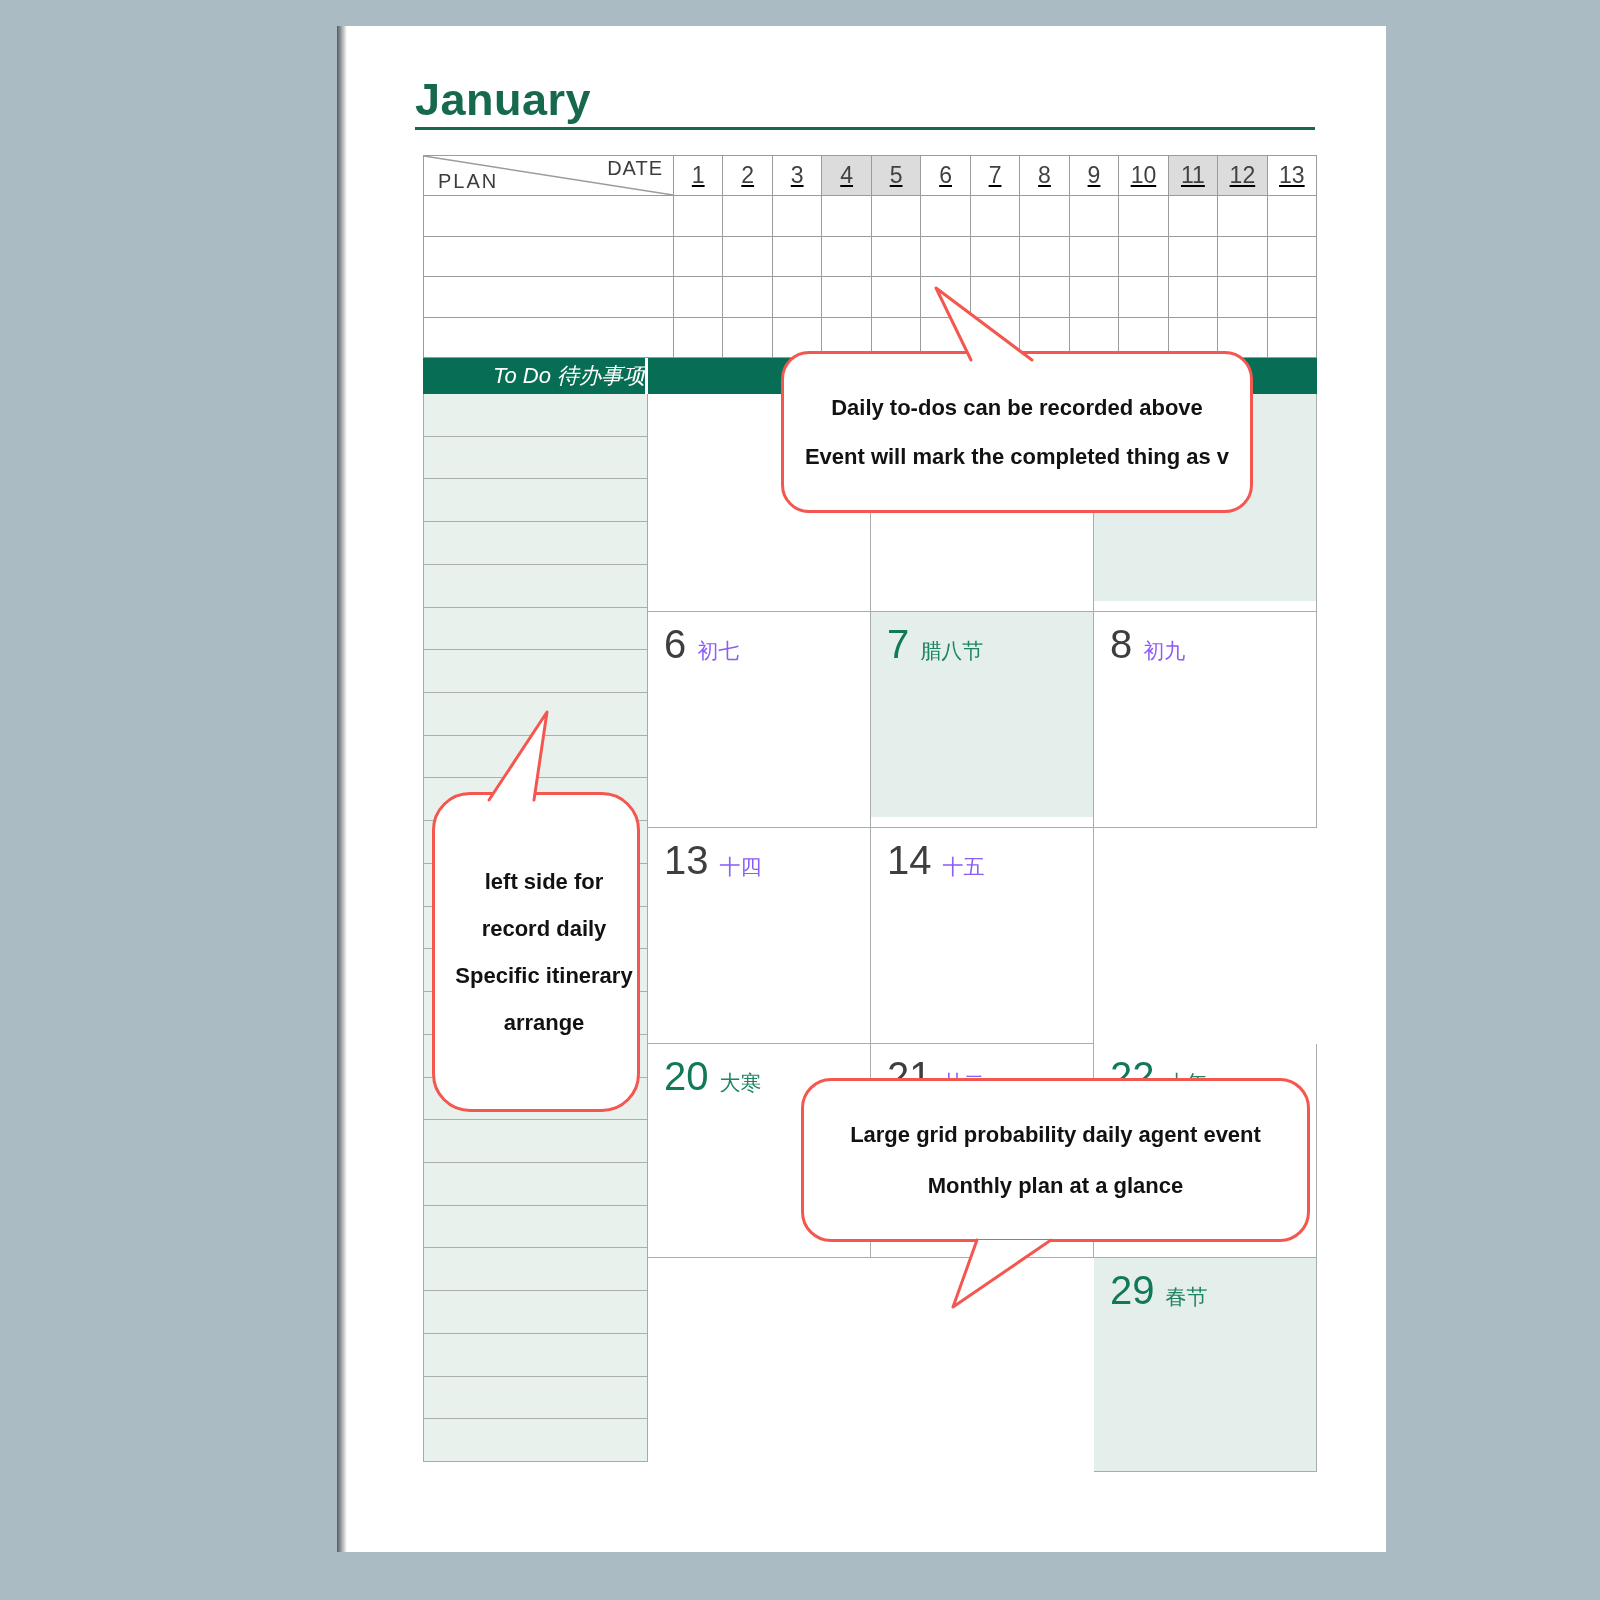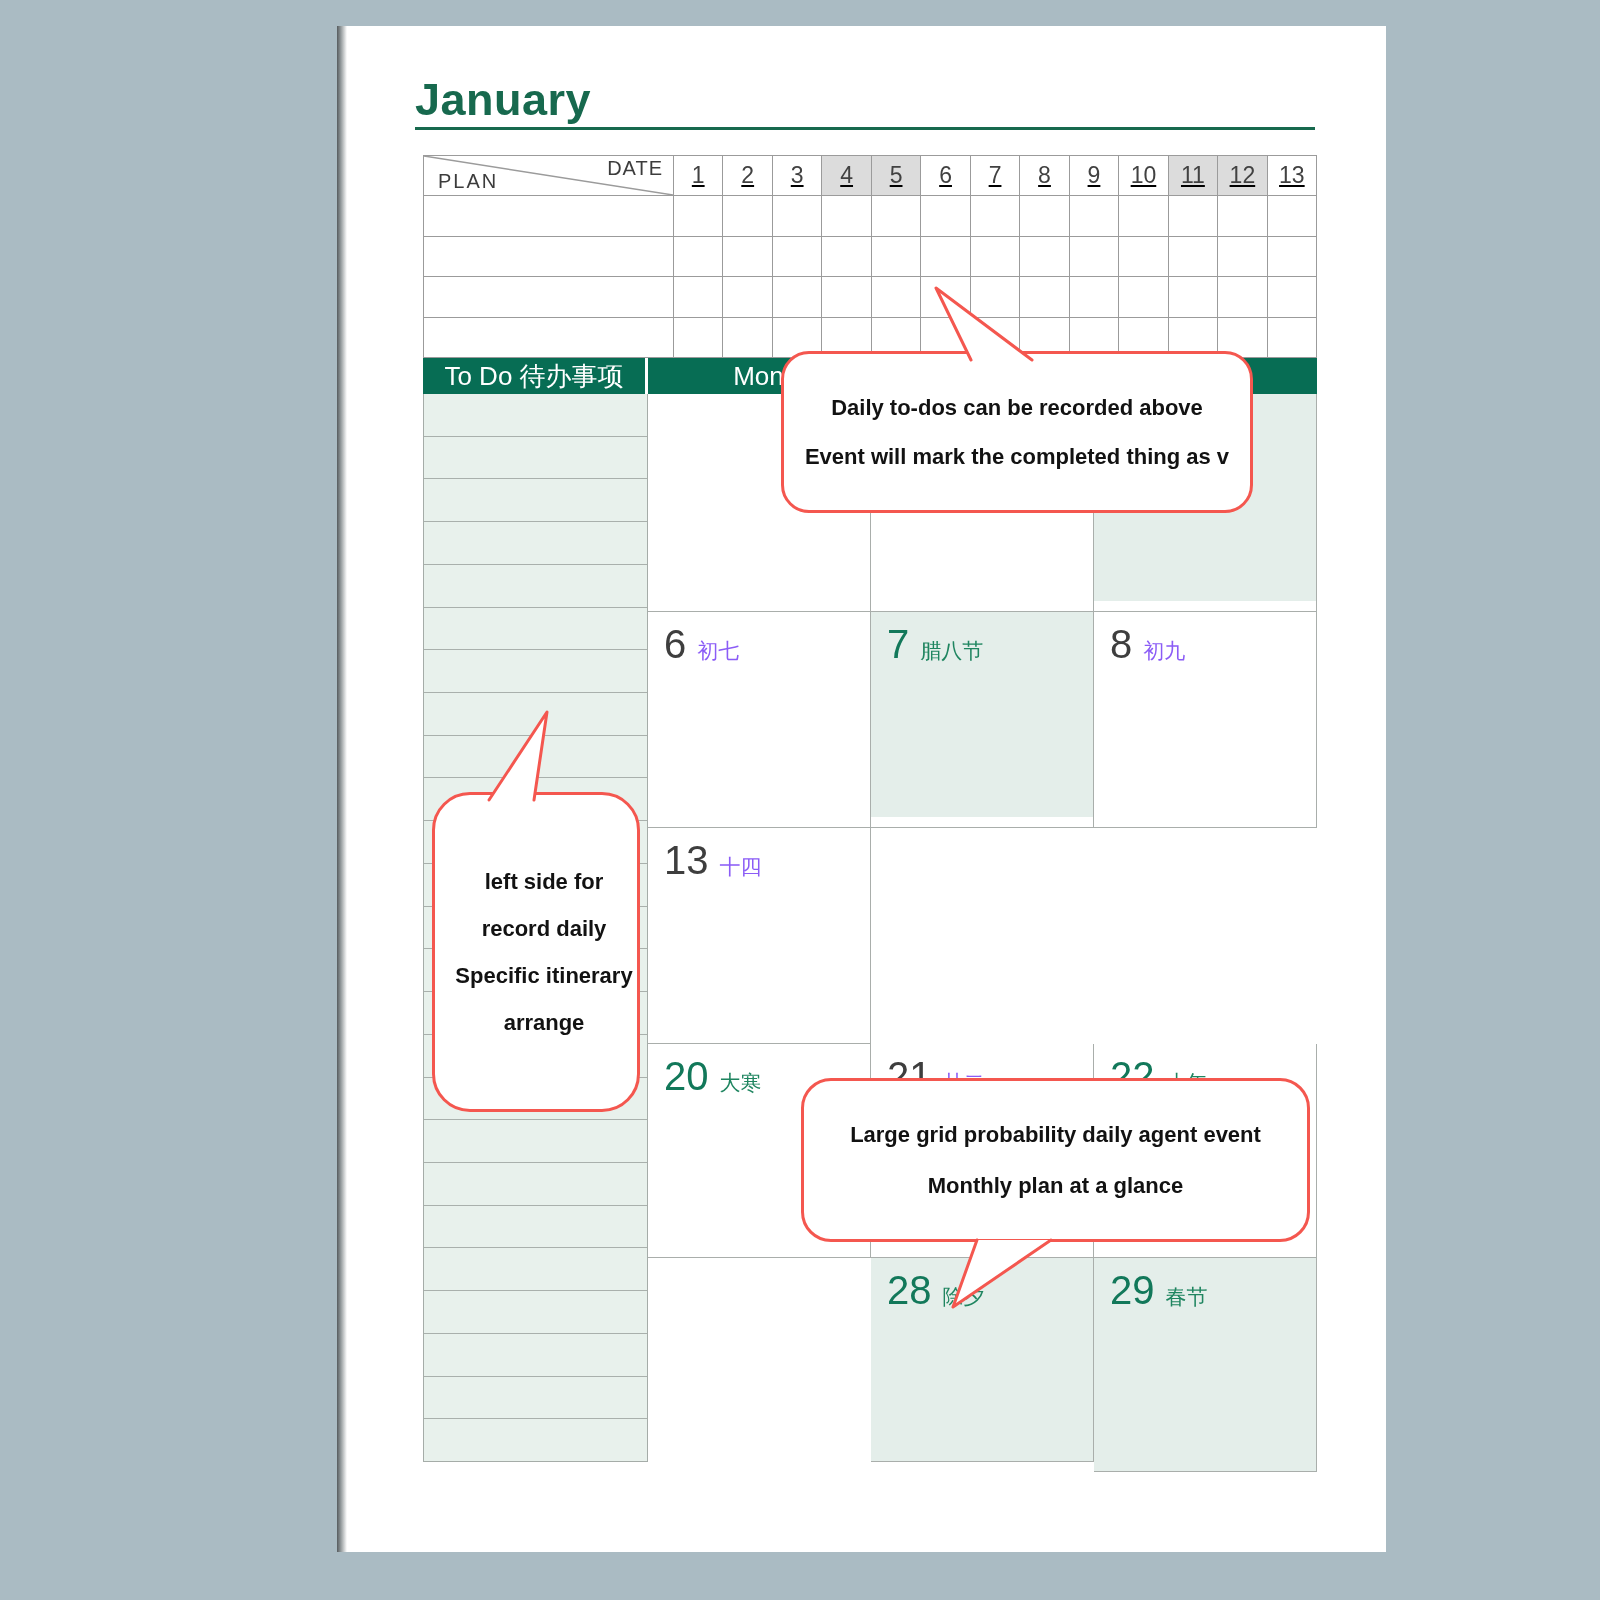--- a/index.html
+++ b/index.html
@@ -26,22 +26,22 @@
   .date-cell.hl{background:#dcdcdc;}
   .pt-body{display:flex;flex-direction:column;height:161px;}
   .pt-row{flex:1;display:flex;}
   .pt-row + .pt-row{border-top:1px solid #9b9b9b;}
   .pt-spacer{width:250px;flex:none;border-right:1px solid #9b9b9b;}
   .pt-cell{flex:1;border-right:1px solid #9b9b9b;}
   .pt-cell:last-child{border-right:none;}
 
   
   .week-bar{position:absolute;left:86px;top:332px;width:894px;height:36px;display:flex;gap:3px;}
-  .wb-cell{background:#076d54;color:#ffffff;display:flex;align-items:center;justify-content:center;
-           font-size:26px;}
+  .wb-cell{background:#076d54;color:#ffffff;display:flex;align-items:center;justify-content:flex-end;
+           font-size:22px;font-style:italic;}
   .wb-todo{width:222px;flex:none;}
   .wb-day{flex:1;}
 
   
   .todo-col{position:absolute;left:86px;top:368px;width:225px;height:1068px;
             border-left:1px solid #a5aca8;border-right:1px solid #a5aca8;border-bottom:1px solid #a5aca8;
             display:flex;flex-direction:column;}
   .todo-row{flex:1;background:#e8f1ec;border-bottom:1px solid #a9b0ac;}
   .todo-row:last-child{border-bottom:none;}
 
@@ -233,42 +233,42 @@
           <span class="cal-day">8</span>
           <span class="cal-lunar">初九</span>
         </div>
       </div>
       <div class="cal-cell" style="left: 311px; top: 802px; width: 223px; height: 216px;">
         <div class="cal-date">
           <span class="cal-day">13</span>
           <span class="cal-lunar">十四</span>
         </div>
       </div>
+      <div class="cal-cell" style="left: 534px; top: 802px; width: 223px; height: 216px;">
+        <div class="cal-date">
+          <span class="cal-day">14</span>
+          <span class="cal-lunar">十五</span>
+        </div>
+      </div>
       <div class="cal-cell green" style="left: 311px; top: 1018px; width: 223px; height: 214px;">
         <div class="cal-date">
           <span class="cal-day">20</span>
           <span class="cal-lunar">大寒</span>
         </div>
       </div>
       <div class="cal-cell" style="left: 534px; top: 1018px; width: 223px; height: 214px;">
         <div class="cal-date">
           <span class="cal-day">21</span>
           <span class="cal-lunar">廿二</span>
         </div>
       </div>
       <div class="cal-cell green" style="left: 757px; top: 1018px; width: 223px; height: 214px;">
         <div class="cal-date">
           <span class="cal-day">22</span>
           <span class="cal-lunar">小年</span>
-        </div>
-      </div>
-      <div class="cal-cell shaded flush green" style="left: 534px; top: 1232px; width: 223px; height: 204px;">
-        <div class="cal-date">
-          <span class="cal-day">28</span>
-          <span class="cal-lunar">除夕</span>
         </div>
       </div>
       <div class="cal-cell shaded flush green" style="left: 757px; top: 1232px; width: 223px; height: 214px;">
         <div class="cal-date">
           <span class="cal-day">29</span>
           <span class="cal-lunar">春节</span>
         </div>
       </div>
     </div>
 

